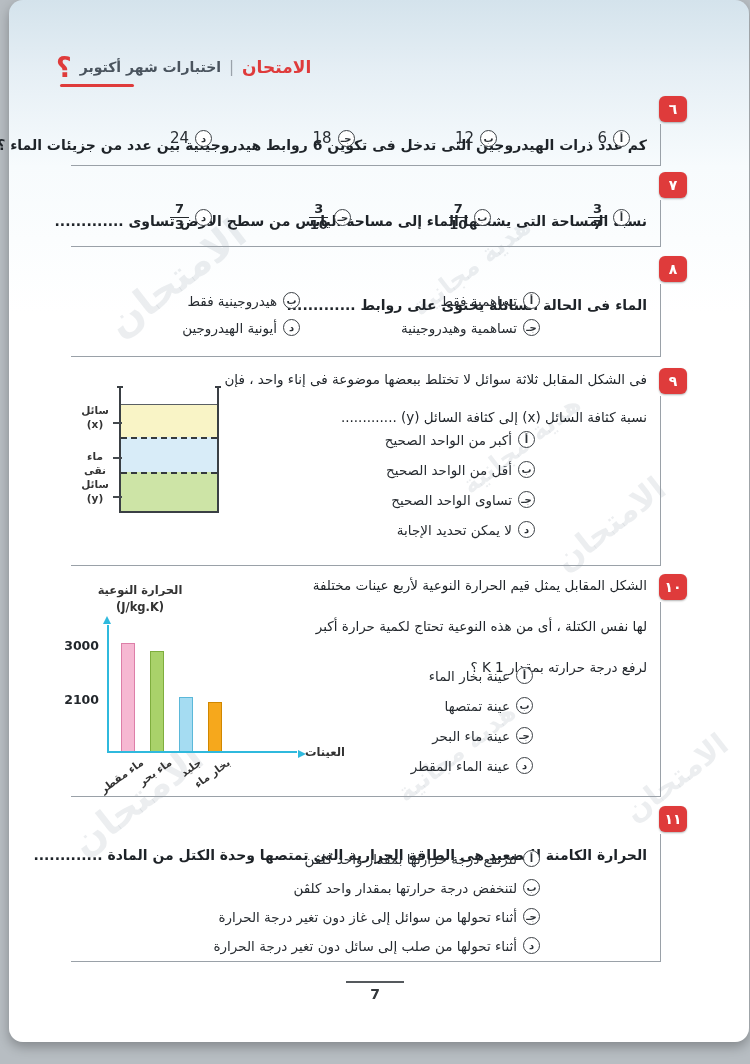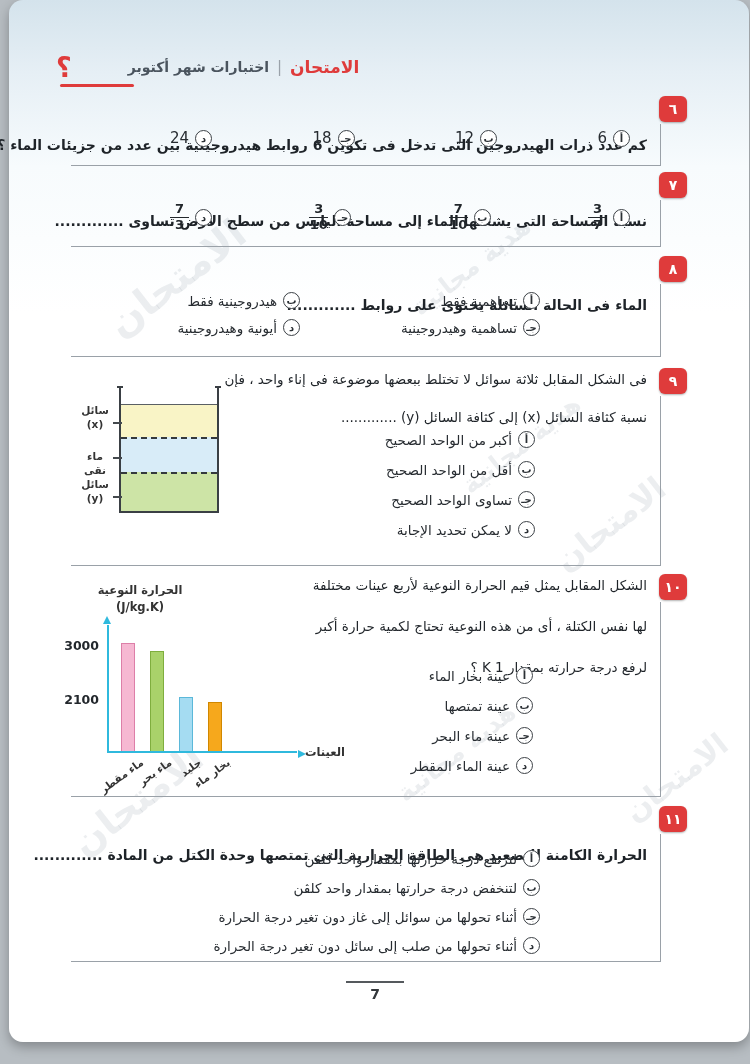--- a/index.html
+++ b/index.html
@@ -13,21 +13,21 @@
 
   
   .wm { position:absolute; color:rgba(108,124,140,.13); font-weight:bold;
         transform:rotate(-38deg); white-space:nowrap; pointer-events:none; }
 
   
   .hdr { position:absolute; top:48px; left:56px; height:38px; display:flex;
          align-items:center; gap:8px; direction:rtl; }
   .brand { color:var(--accent); font-weight:bold; font-size:17px; }
   .hdiv  { color:#9aa2aa; font-size:15px; }
-  .hsub  { color:#4a545e; font-weight:bold; font-size:14px;margin-left:48px; }
+  .hsub  { color:#4a545e; font-weight:bold; font-size:14px; }
   .hlogo { color:var(--accent); font-weight:bold; font-size:27px; line-height:1; }
   .hline { position:absolute; top:84px; left:60px; width:74px; height:3px;
            background:var(--accent); border-radius:2px; }
 
   
   .q { position:absolute; left:75px; width:610px; }
   .bracket { position:absolute; top:28px; right:24px; left:-4px; bottom:0;
              border-left:none; border-right:1.4px solid var(--line);
              border-bottom:1.4px solid var(--line); }
   .badge { position:absolute; top:0; right:-2px; width:28px; height:26px;
@@ -191,21 +191,21 @@
       <div class="opt">
         <span class="circle">ب</span>
         <span class="opt-label">هيدروجينية فقط</span>
       </div>
       <div class="opt">
         <span class="circle">جـ</span>
         <span class="opt-label">تساهمية وهيدروجينية</span>
       </div>
       <div class="opt">
         <span class="circle">د</span>
-        <span class="opt-label">أيونية وهيدروجينية</span>
+        <span class="opt-label">أيونية الهيدروجين</span>
       </div>
     </div>
   </section>
 
   <section class="q" style="top:368px;height:198px;">
     <div class="bracket"></div>
     <div class="badge">٩</div>
     <div class="qline" style="top:3px;">فى الشكل المقابل ثلاثة سوائل لا تختلط ببعضها موضوعة فى إناء واحد ، فإن</div>
     <div class="qline" style="top:41px;">نسبة كثافة السائل (x) إلى كثافة السائل (y) .............</div>
 

